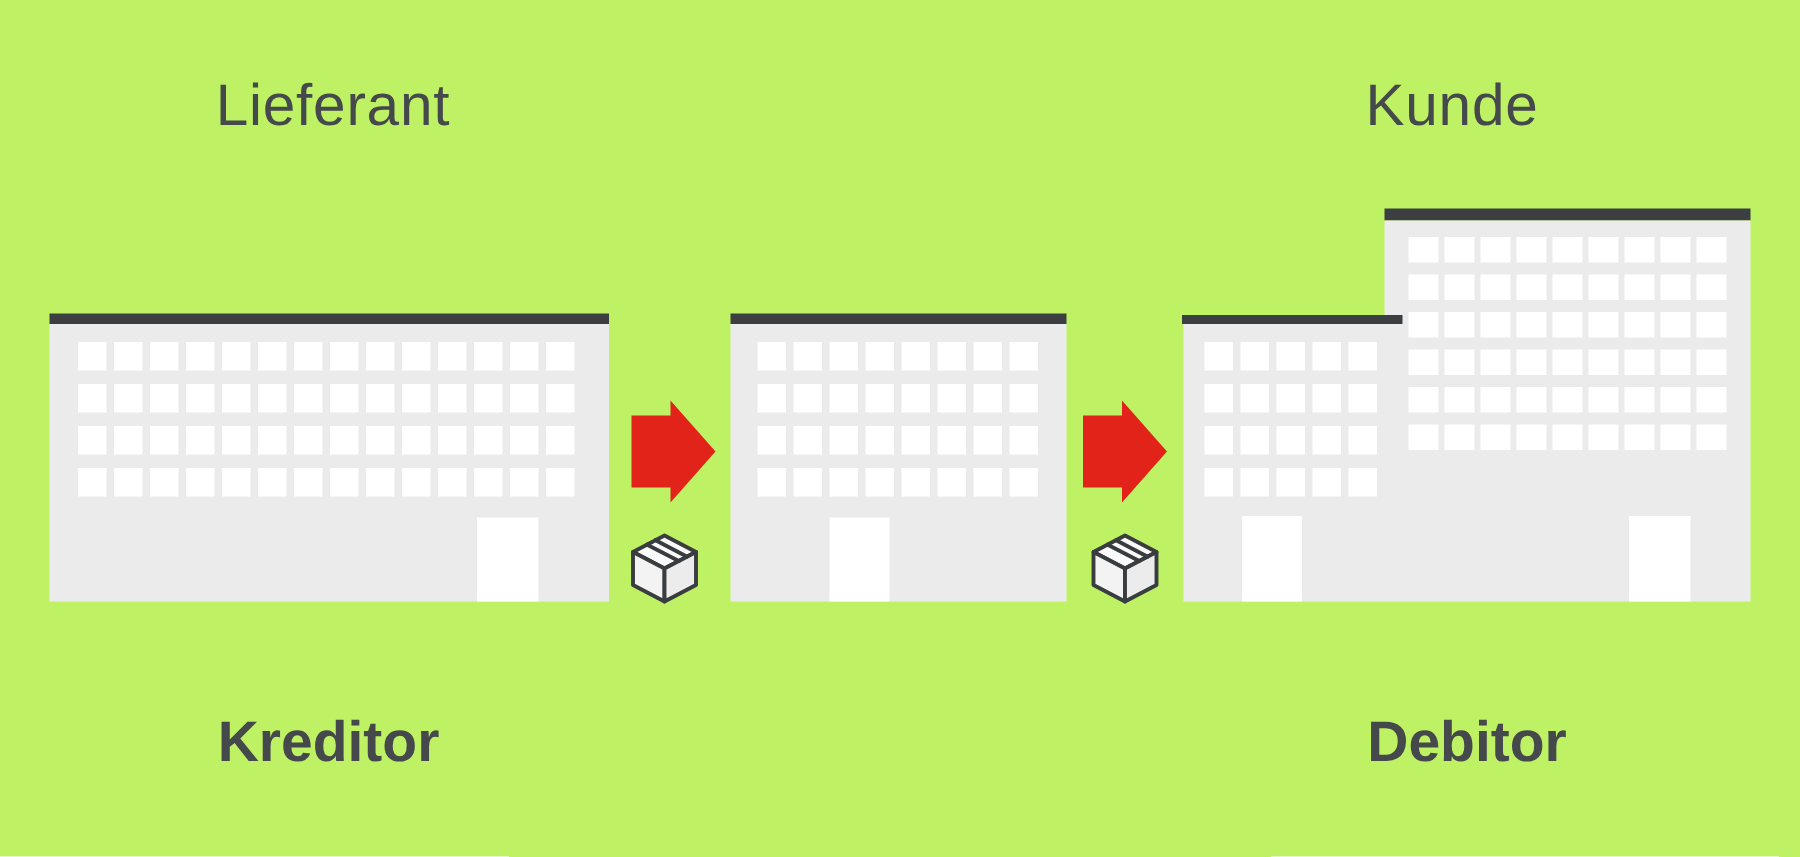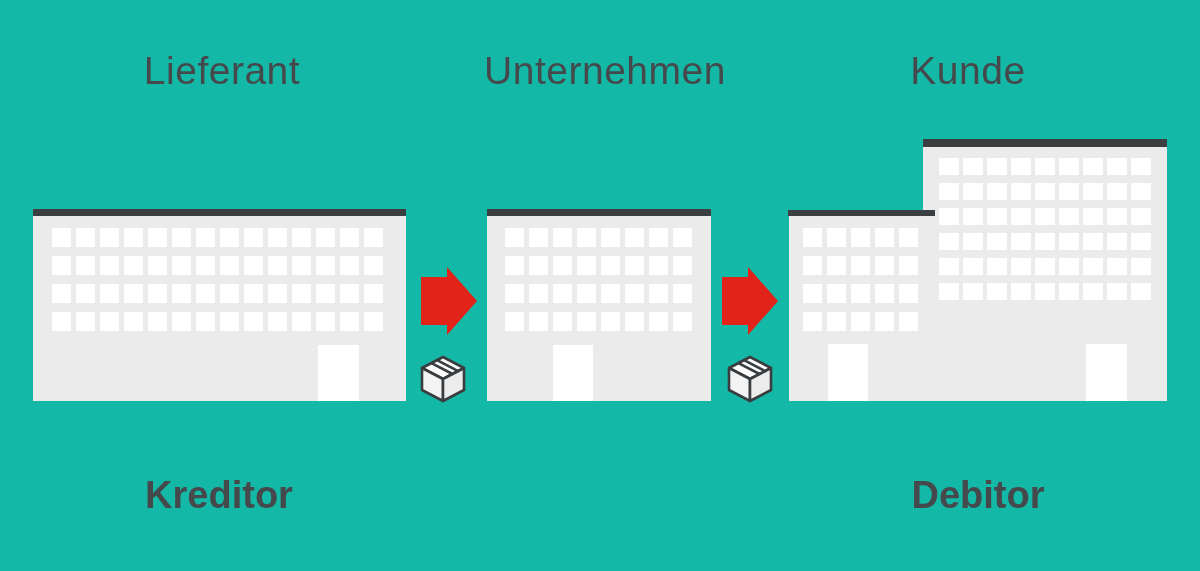--- a/index.html
+++ b/index.html
@@ -1,17 +1,17 @@
 <!DOCTYPE html>
 <html style="--arrow-red: #e2231a; --building-gray: #ebebeb; --roof-dark: #3c3f41; --label-text: #45494c;"><head>
 <meta charset="utf-8">
 <style>
   html,body { margin:0; padding:0; background:#fff; }
   .canvas {
-    position:relative; width:1200px; height:571px; background:#14b8a6;
+    position:relative; width:1200px; height:571px; background:#bef264;
     font-family:"Liberation Sans","DejaVu Sans",sans-serif; overflow:hidden;
   }
   .top-label {
     position:absolute; top:50px; width:320px; text-align:center;
     font-size:39px; line-height:42px; font-weight:400;
     color:var(--label-text,#45494c); letter-spacing:0.5px;
   }
   .bottom-label {
     position:absolute; top:474px; width:320px; text-align:center;
     font-size:38px; line-height:42px; font-weight:700;
@@ -30,21 +30,20 @@
   .pkg-top { fill:#fbfbfb; }
   .pkg-left { fill:#f3f3f3; }
   .pkg-right { fill:#ececec; }
 </style>
 </head>
 <body>
 
 <div class="canvas">
 
   <div class="top-label" style="left:62px;">Lieferant</div>
-  <div class="top-label" style="left:445px;">Unternehmen</div>
   <div class="top-label" style="left:808px;">Kunde</div>
 
   <div class="building" style="left:33px; top:209px; width:373px; height:192px;">
     <div class="roof" style="width:373px; height:7px;"></div>
     <div class="bldg-body" style="left:0; top:7px; width:373px; height:185px;"></div>
     <div class="windows" style="left:19px; top:19px; grid-template-columns:repeat(14,19px); grid-auto-rows:19px; column-gap:5px; row-gap:9px;">
         <div class="window"></div>
         <div class="window"></div>
         <div class="window"></div>
         <div class="window"></div>

